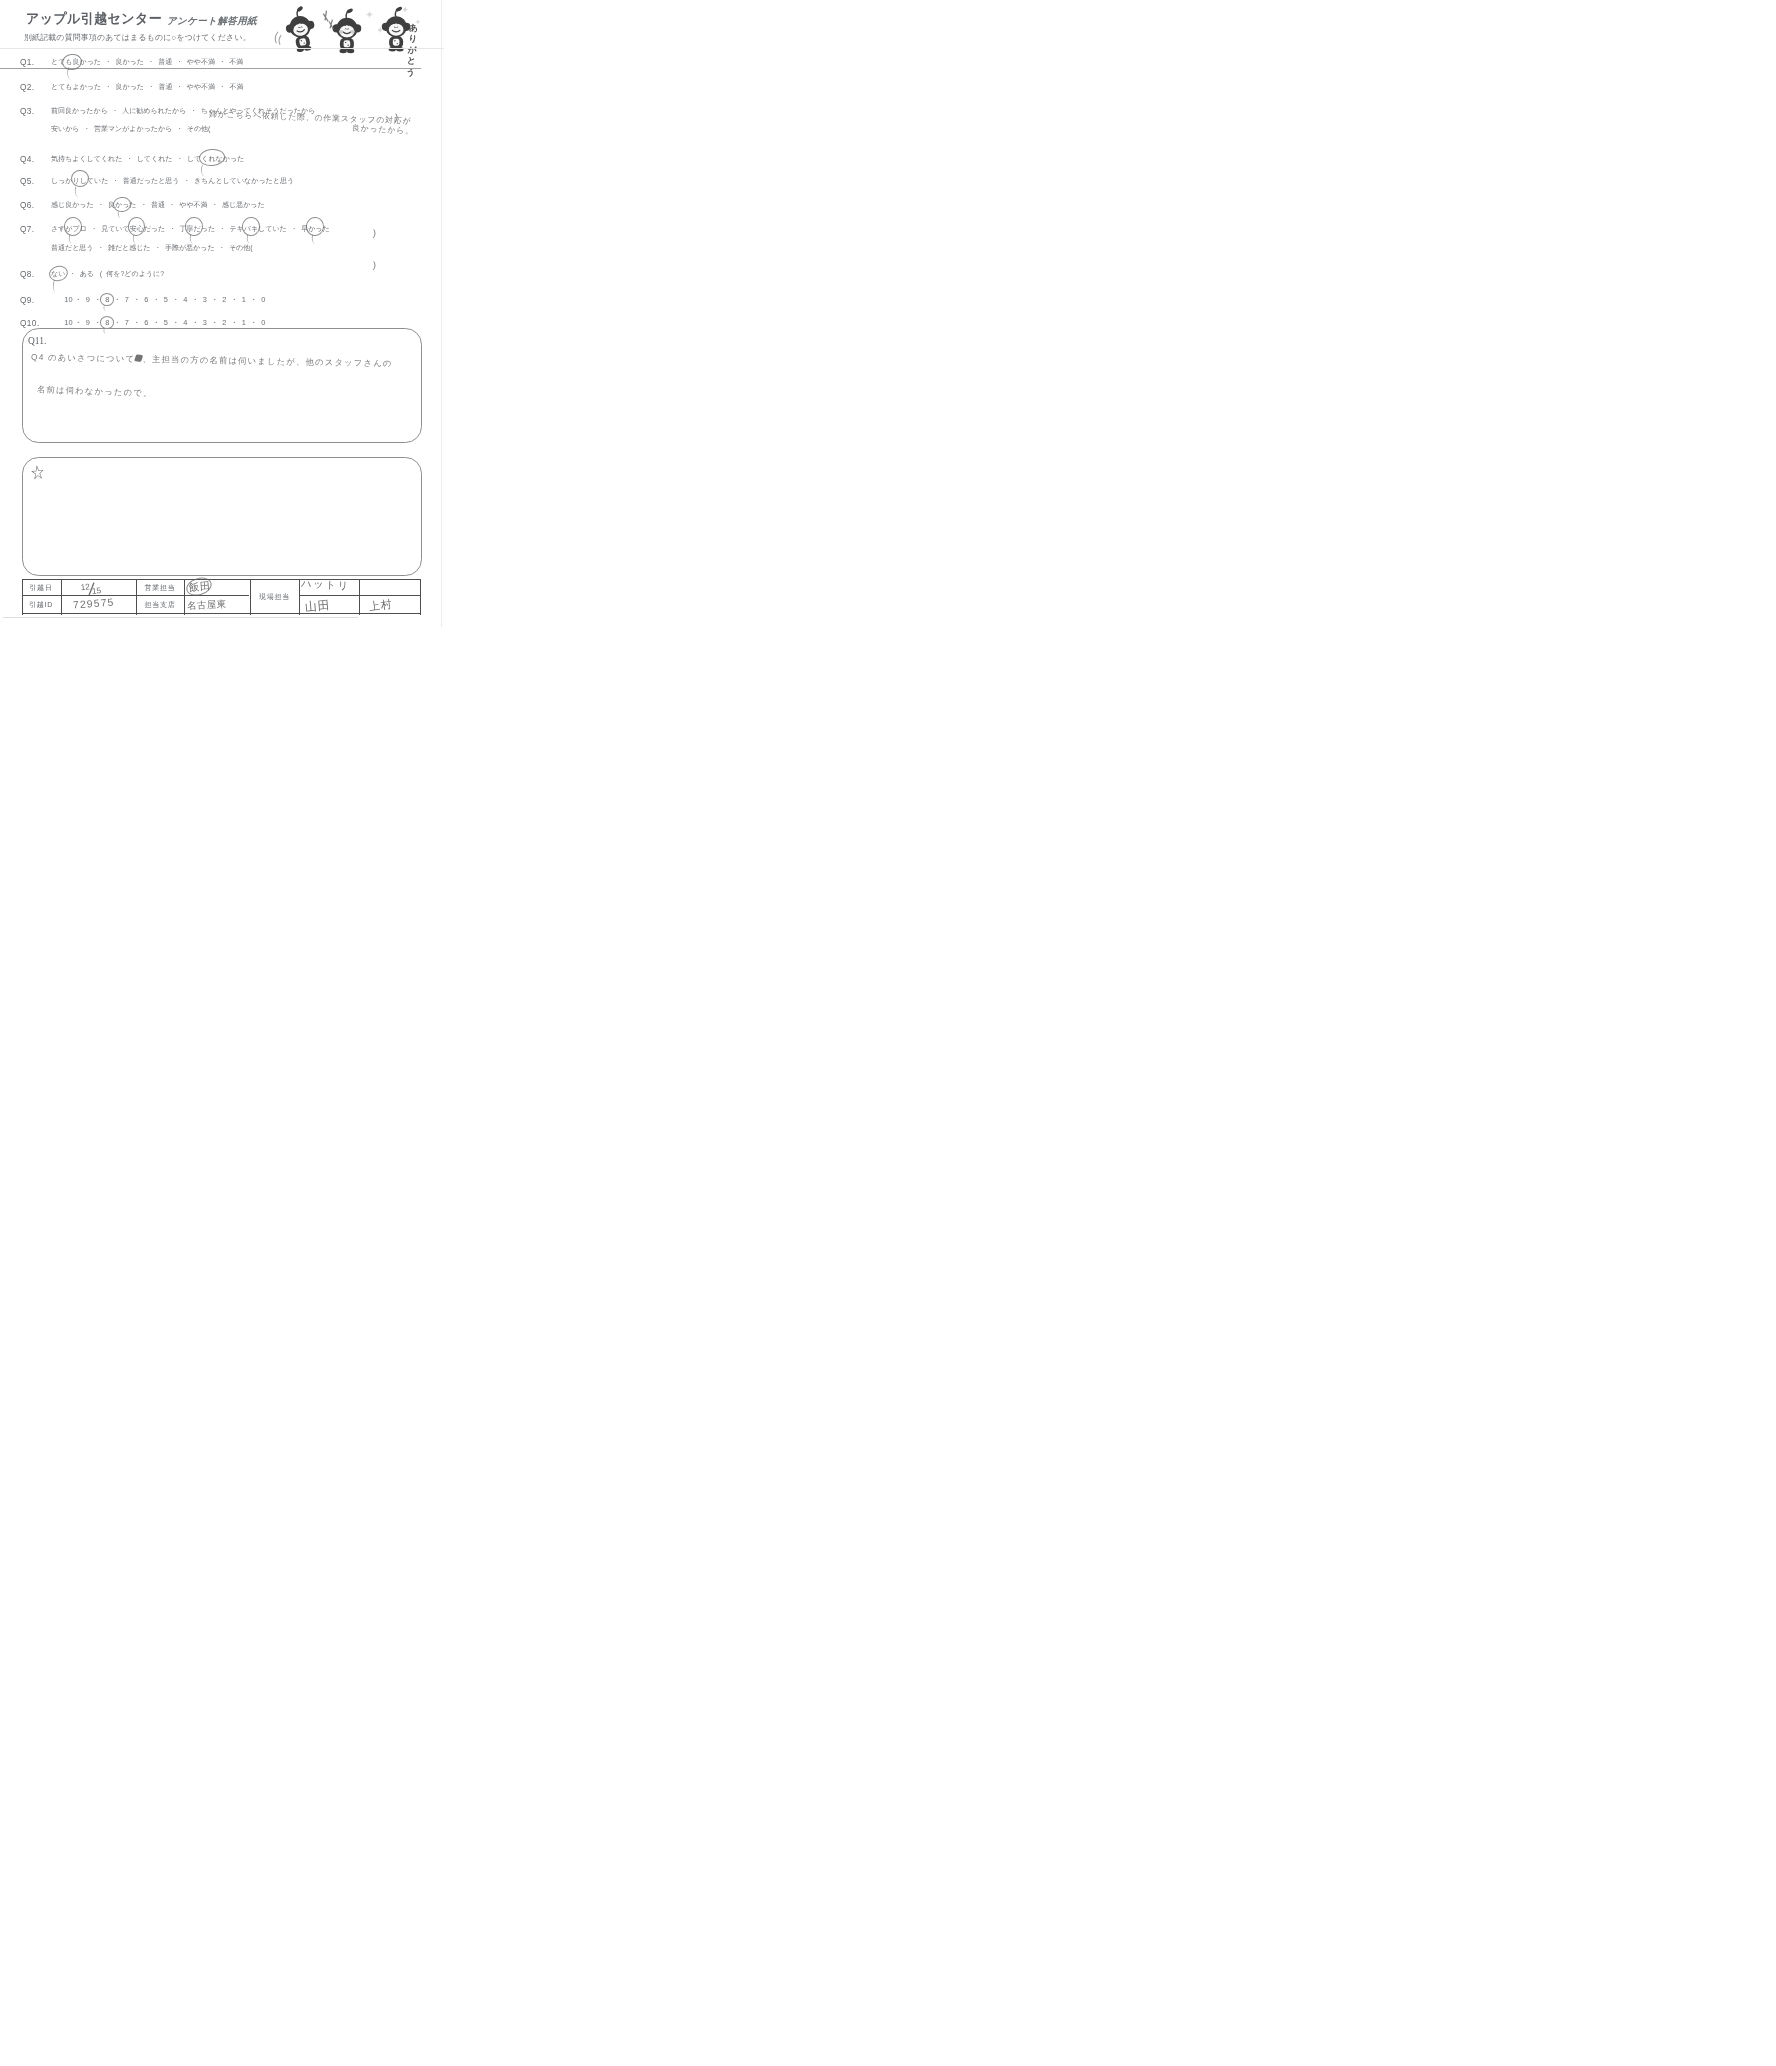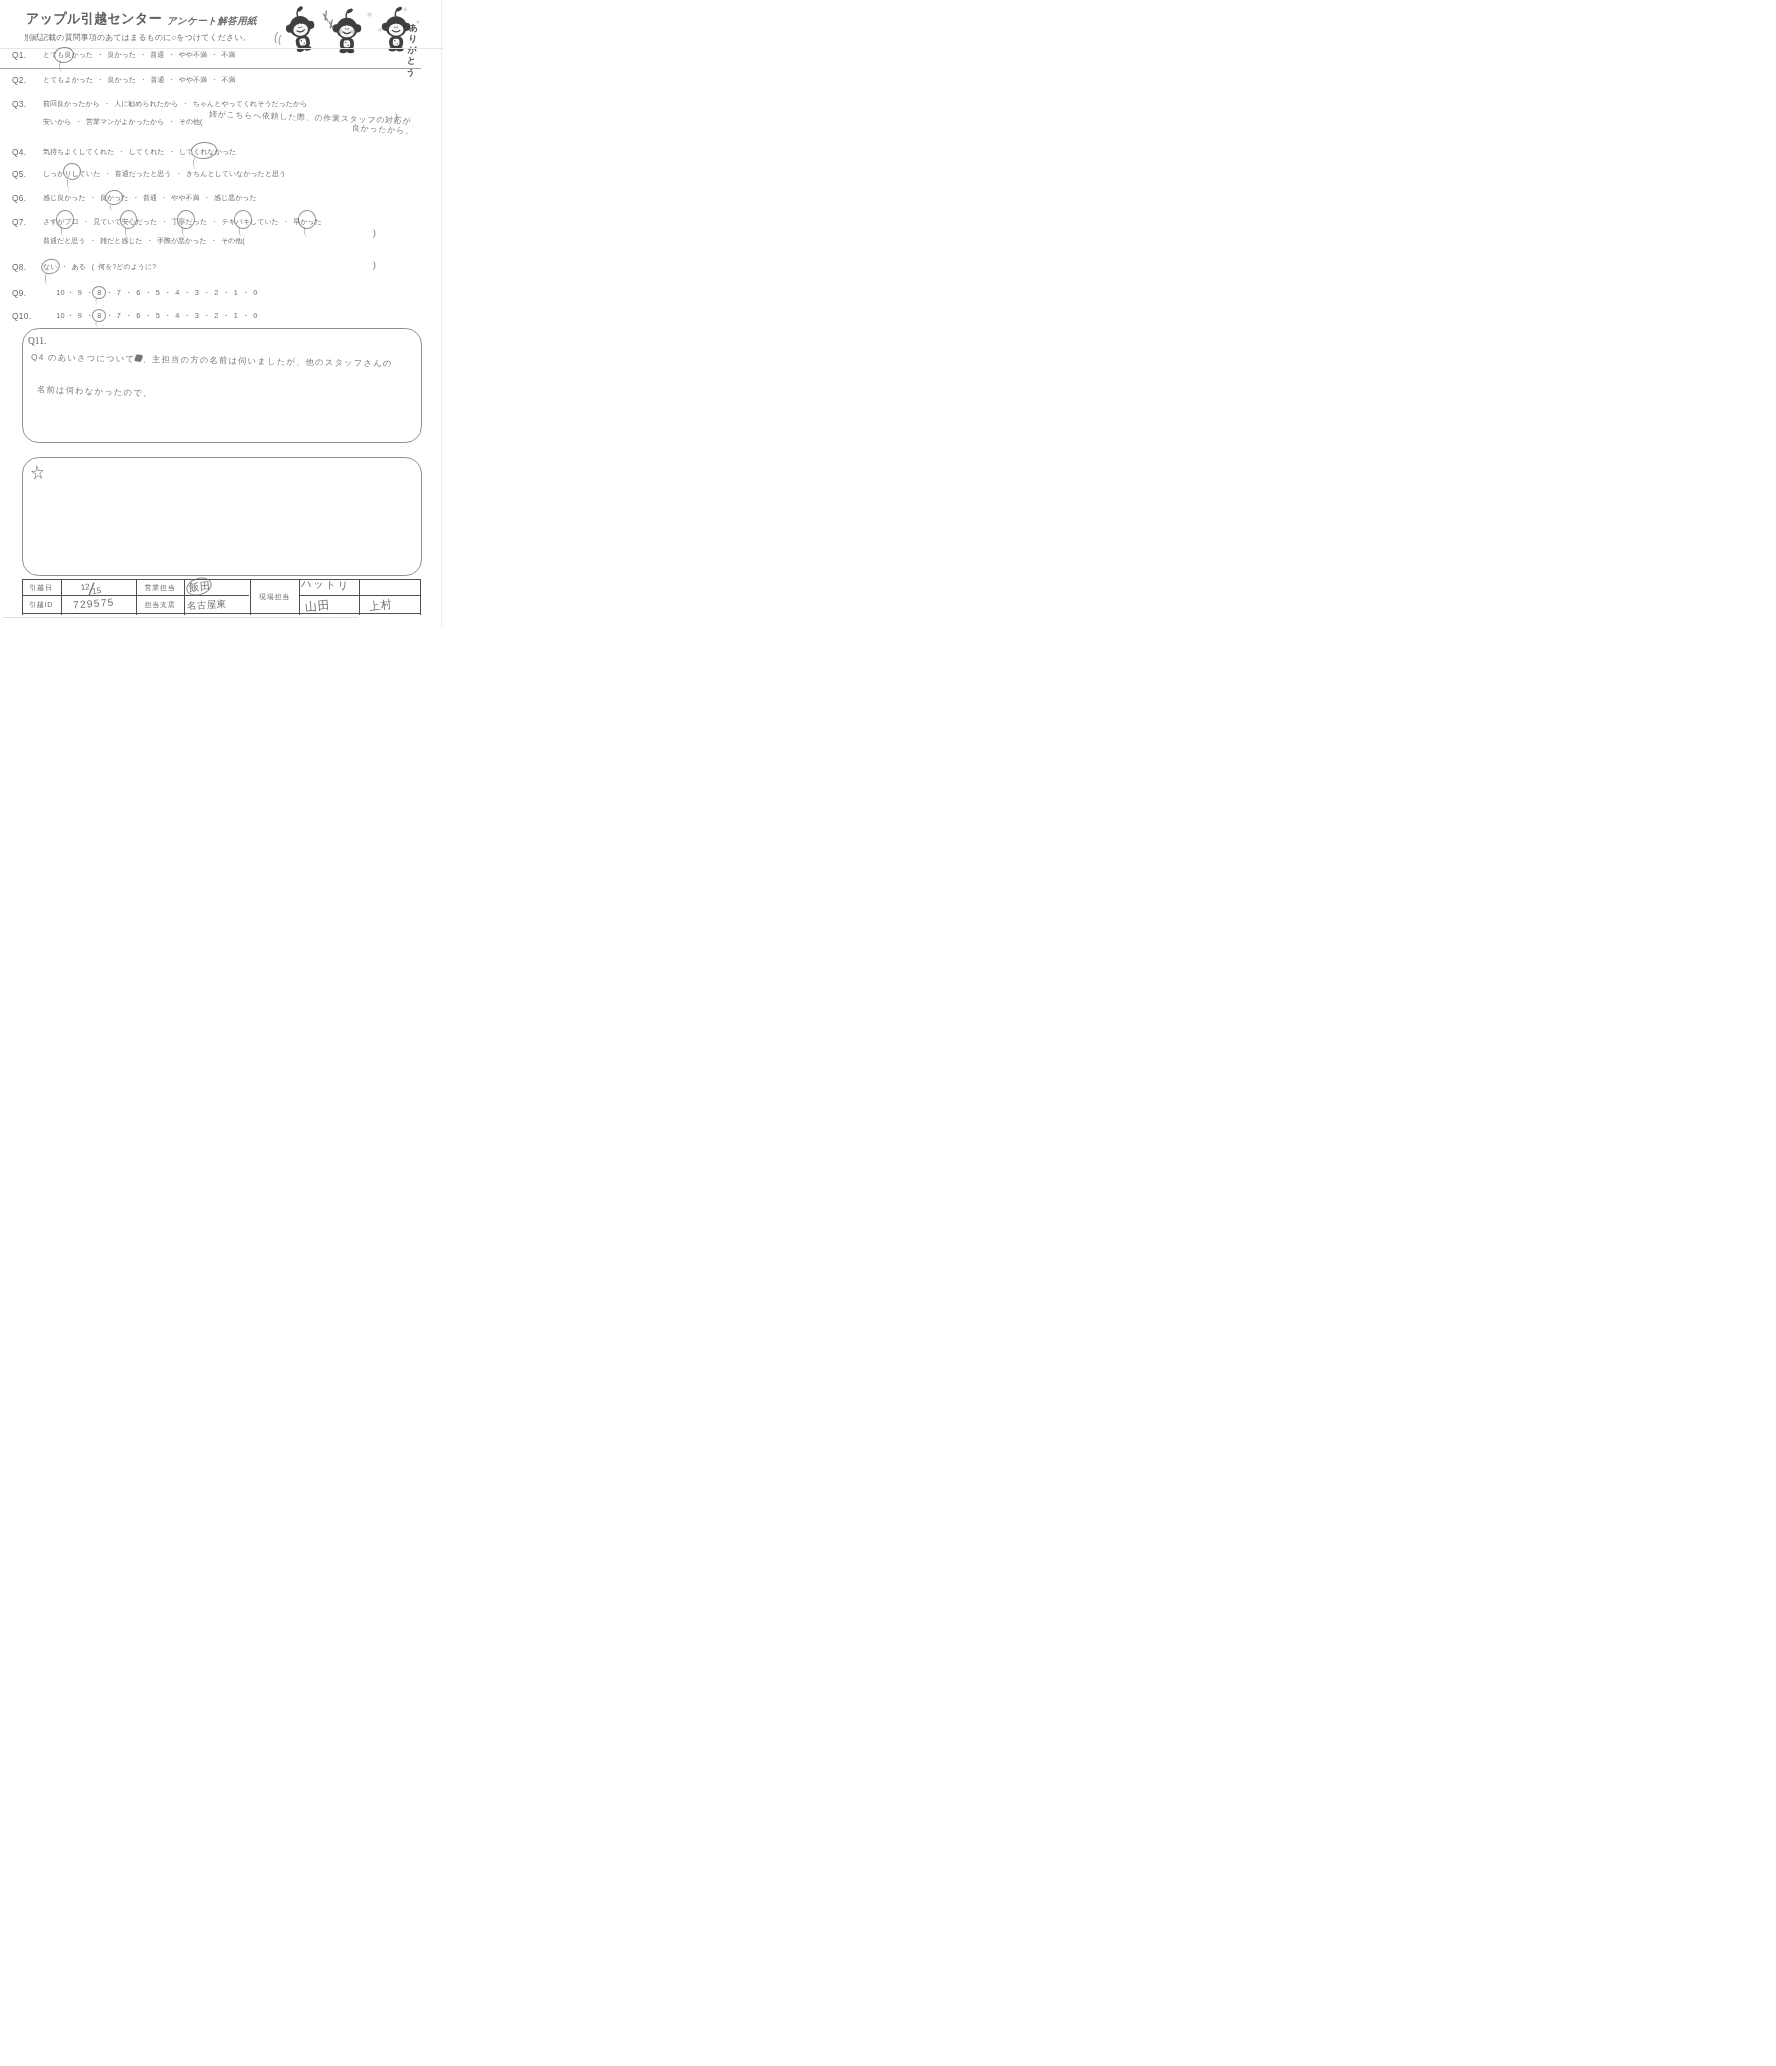--- a/index.html
+++ b/index.html
@@ -12,22 +12,22 @@
   .subtitle{left:167px;top:15px;font-size:9.5px;font-weight:bold;color:#6a6e72;letter-spacing:0.4px;font-style:italic;}
   .instruction{left:24px;top:32px;font-size:7.9px;color:#6a6e72;letter-spacing:0.2px;}
   .thanks{left:407px;top:16.5px;writing-mode:vertical-rl;font-size:8.7px;font-weight:bold;
           color:#4c4c4c;letter-spacing:1.2px;transform:rotate(4deg);}
   
   .rule-light{left:0;top:48px;width:444px;height:0.4px;background:#e6e6e6;}
   .rule-q1{left:0;top:68px;width:421px;height:0.8px;background:#a0a0a0;}
   .rule-under-table{left:2.5px;top:617px;width:355px;height:0.4px;background:#dedede;}
   .scan-edge{left:441px;top:0;width:0.8px;height:627px;background:#ededed;}
   
-  .qrow{position:absolute;left:12px;display:flex;align-items:flex-end;font-size:7px;
-        color:#6b6f74;white-space:nowrap;line-height:10.7px;}
+  .qrow{position:absolute;left:20px;display:flex;align-items:flex-end;font-size:7px;
+        color:#6b6f74;white-space:nowrap;line-height:10.7px;margin-top:7px;}
   .qlabel{width:31px;flex:none;font-size:8.3px;color:#66696e;letter-spacing:0.4px;}
   .opts{display:flex;align-items:baseline;}
   .dot{margin:0 3.7px;color:#6b6f74;}
   .cont{margin-left:31px;} 
   .nums{display:flex;margin-left:12.4px;align-items:baseline;font-size:7.4px;}
   .num{width:10px;text-align:center;}
   .ndot{width:9.5px;text-align:center;}
   .paren{position:absolute;font-size:9px;color:#6b6f74;transform:rotate(4deg);}
   
   .pen{position:relative;display:inline-block;}

